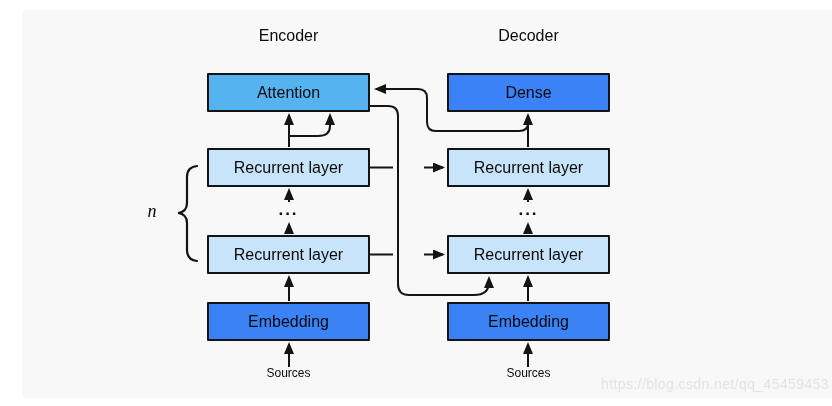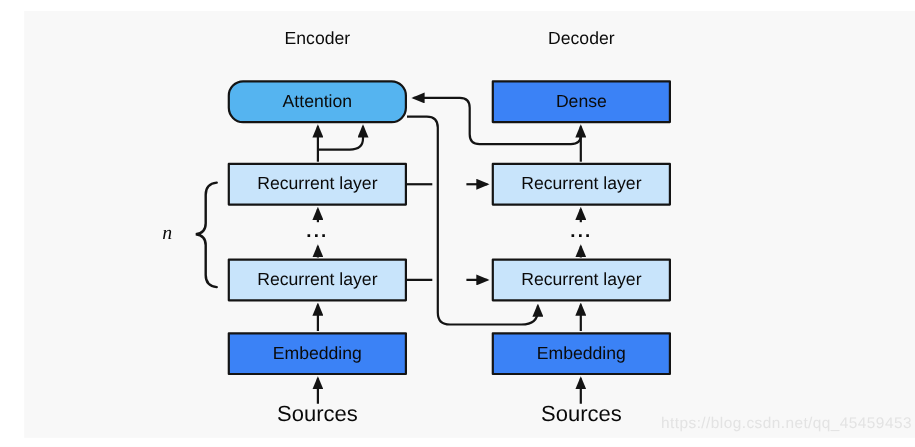--- a/index.html
+++ b/index.html
@@ -6,41 +6,41 @@
     font-family:"Liberation Sans","DejaVu Sans",sans-serif;}
   #stage{position:relative;width:832px;height:406px;background:#ffffff;}
   #canvas{position:absolute;left:22px;top:10px;width:810px;height:388px;
     background:var(--canvas-bg,#f8f8f8);}
   .node{position:absolute;width:163px;height:39px;box-sizing:border-box;
     border:2px solid var(--line,#141414);display:flex;align-items:center;justify-content:center;
     font-size:16px;color:#0a0a0a;background:#3b82f6;border-radius:1px;}
   .node.attention{background:var(--attention-fill,#55b4f0);}
   .node.recurrent{background:var(--recurrent-fill,#c8e4fb);}
   .coltitle{position:absolute;width:163px;text-align:center;font-size:16px;color:#0a0a0a;}
-  .iolabel{position:absolute;width:163px;text-align:center;font-size:20px;color:#0a0a0a;}
+  .iolabel{position:absolute;width:163px;text-align:center;font-size:12px;color:#0a0a0a;}
   .dots{position:absolute;width:163px;text-align:center;font-size:17px;letter-spacing:2px;
     color:#0a0a0a;font-weight:700;line-height:14px;}
   .nlabel{position:absolute;left:140px;top:201px;width:24px;text-align:center;
     font-style:italic;font-size:18px;color:#0a0a0a;font-family:"Liberation Serif","DejaVu Serif",serif;}
   #wires{position:absolute;left:0;top:0;pointer-events:none;}
   .watermark{position:absolute;right:3px;top:376px;font-size:14px;color:#e3e3e3;
     letter-spacing:0.4px;white-space:nowrap;}
   
   .enc{left:207px;} .dec{left:447px;}
 </style>
 </head>
 <body>
 
 <div id="stage">
   <div id="canvas"></div>
 
   <div class="coltitle dec" style="top:27px;">Decoder</div>
   <div class="coltitle enc" style="top:27px;">Encoder</div>
 
-  <div class="node attention enc" style="top:73px;border-radius:14px;">Attention</div>
+  <div class="node attention enc" style="top:73px;">Attention</div>
   <div class="node recurrent enc" style="top:148px;">Recurrent layer</div>
   <div class="dots enc" style="top:203px;">...</div>
   <div class="node recurrent enc" style="top:235px;">Recurrent layer</div>
   <div class="node enc" style="top:302px;">Embedding</div>
   <div class="iolabel enc" style="top:366px;">Sources</div>
 
   <div class="node dec" style="top:73px;">Dense</div>
   <div class="node recurrent dec" style="top:148px;">Recurrent layer</div>
   <div class="dots dec" style="top:203px;">...</div>
   <div class="node recurrent dec" style="top:235px;">Recurrent layer</div>

